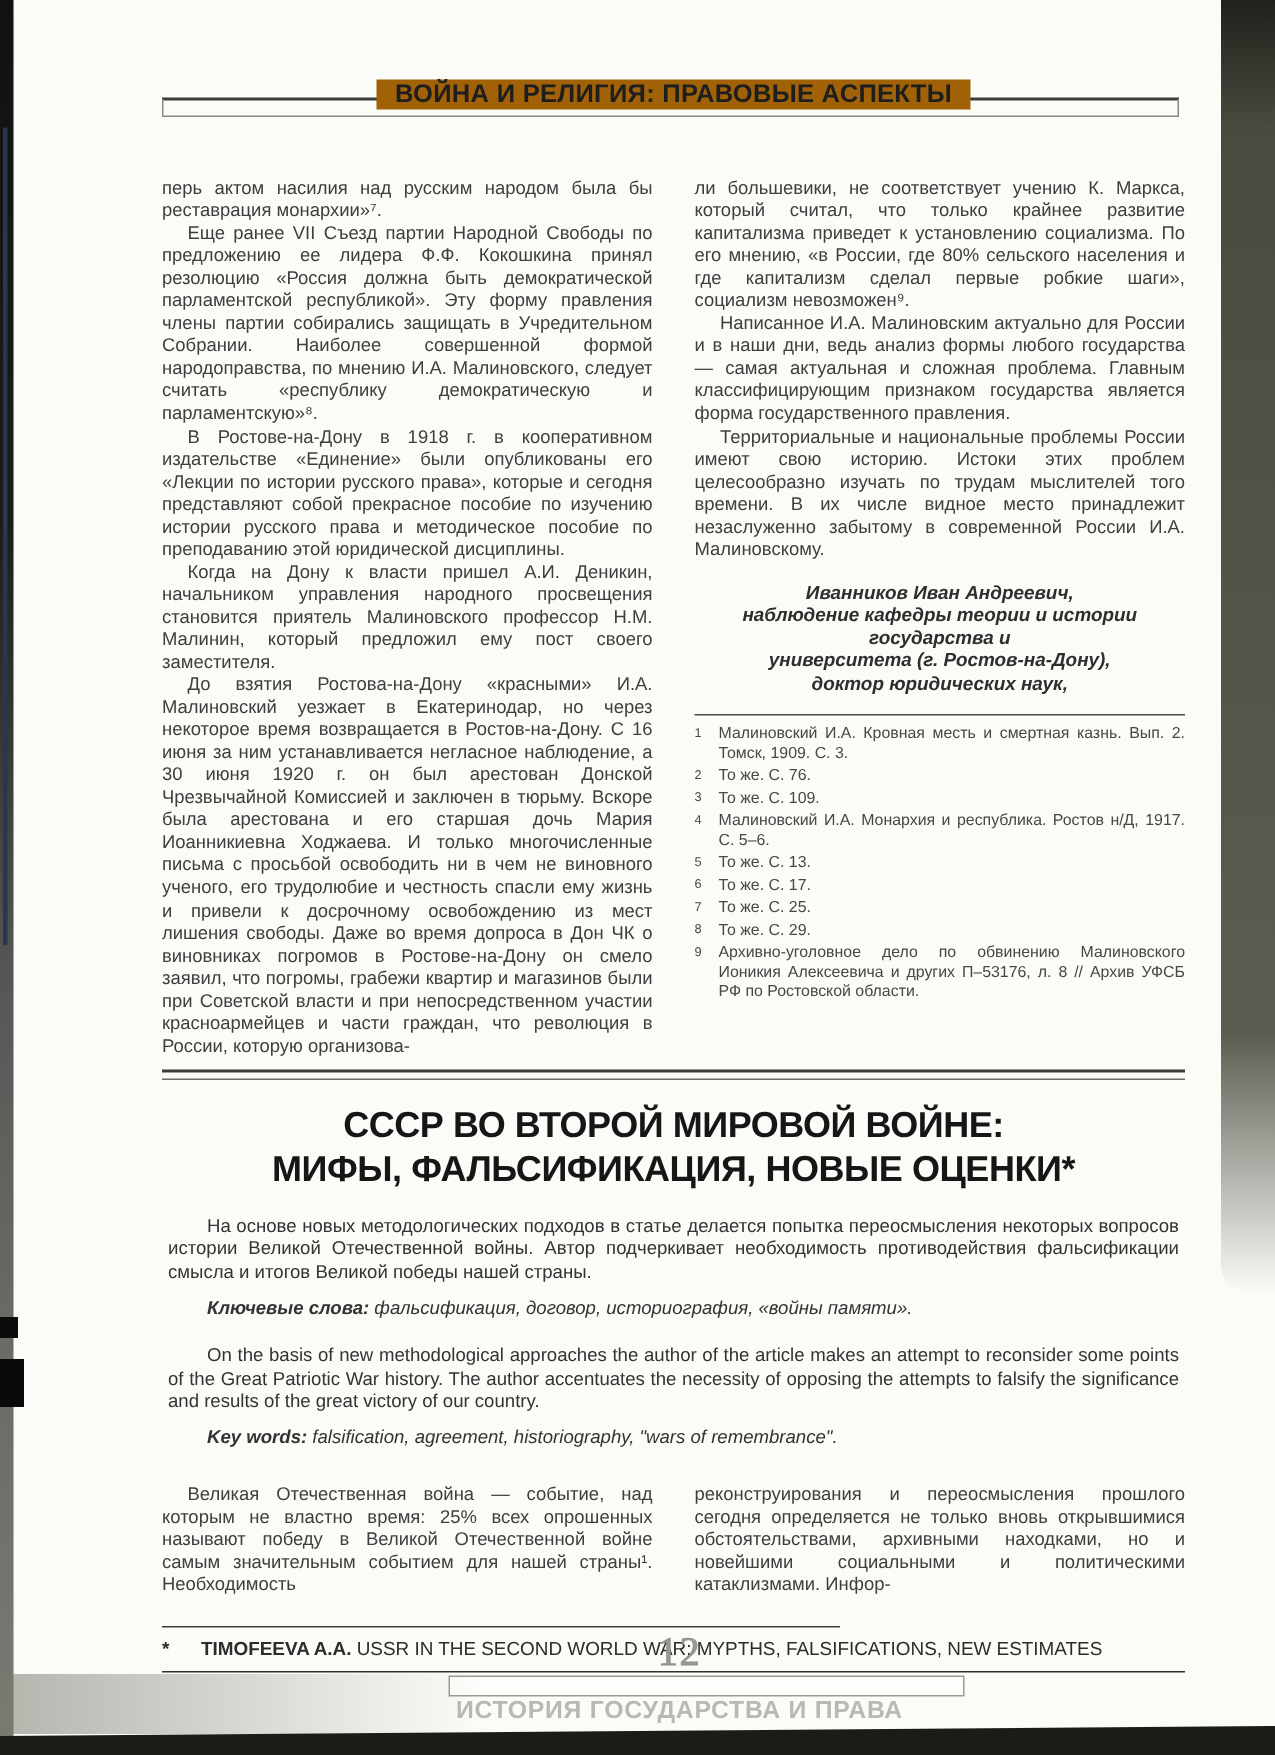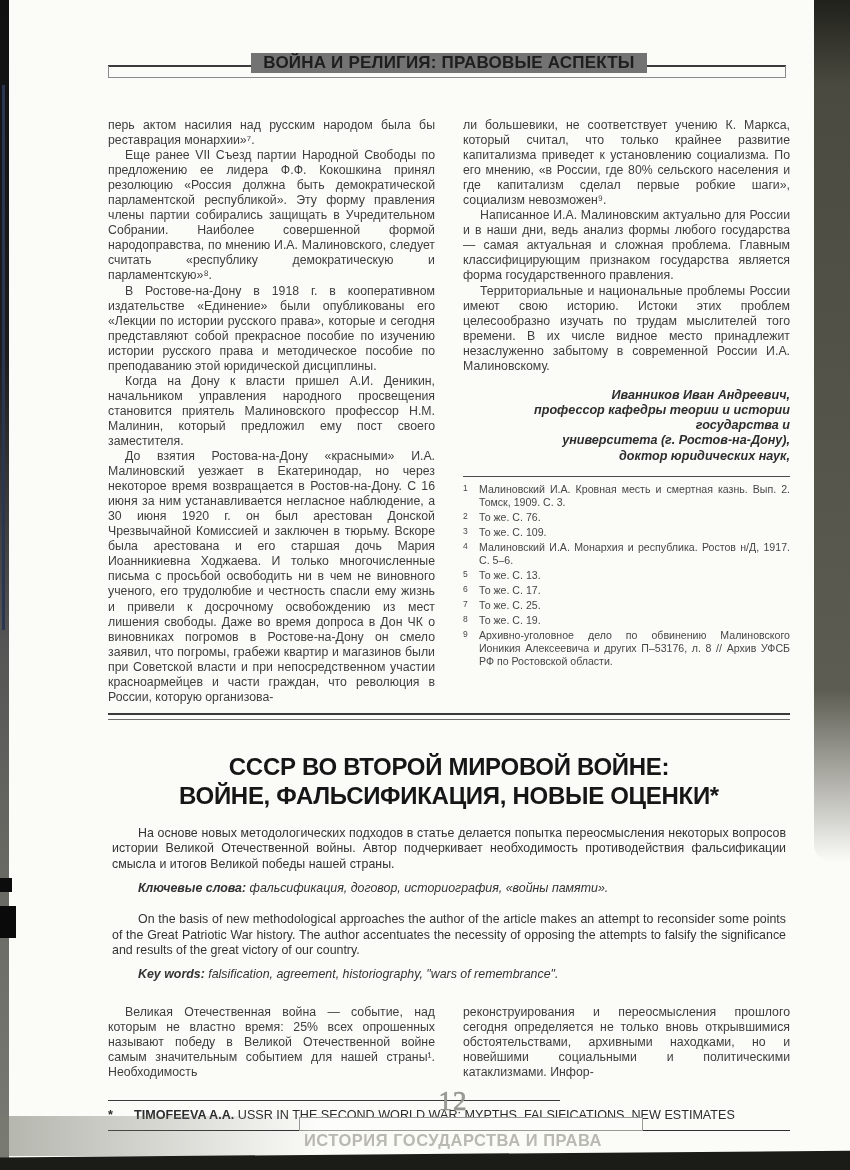--- a/index.html
+++ b/index.html
@@ -21,42 +21,42 @@
     background:linear-gradient(90deg,rgba(120,122,110,0.55),rgba(120,122,110,0));}
 
   .content{position:absolute;left:108px;top:50px;width:682px;}
 
   
   .header{position:relative;height:34px;margin-bottom:34px;}
   .header-rule{position:absolute;top:15px;left:0;right:4px;border-top:2px solid #3c3c3c;}
   .header-box{position:absolute;top:16px;left:0;right:4px;height:11px;
     border:1px solid #8a8a8a;border-top:none;}
   .header-title{position:relative;width:fit-content;margin:0 auto;top:3px;padding:0 12px;
-    background:#737373;font-weight:bold;font-size:17px;letter-spacing:0.2px;color:#1e1e1e;}
+    background:#a16207;font-weight:bold;font-size:17px;letter-spacing:0.2px;color:#1e1e1e;}
 
   
   .columns{display:flex;gap:28px;}
   .col{width:334px;}
   .para{margin:0;text-align:justify;font-size:12.3px;line-height:15.05px;color:#3e3e3e;
     text-indent:17px;}
   .para.no-indent{text-indent:0;}
 
-  .author-block{margin-top:14px;text-align:right;font-weight:bold;font-style:italic;
+  .author-block{margin-top:14px;text-align:center;font-weight:bold;font-style:italic;
     font-size:12.6px;line-height:15.2px;color:#2e2e2e;}
 
   .footnotes{margin-top:12px;border-top:1px solid #4a4a4a;padding-top:6px;}
   .footnote{display:flex;margin:0 0 2px 0;font-size:10.6px;line-height:13px;color:#474747;}
   .fn-num{width:16px;flex:0 0 16px;text-align:left;font-size:8.5px;vertical-align:top;
     position:relative;top:-1px;color:#474747;}
   .fn-text{flex:1;text-align:justify;}
 
   .article-sep{margin-top:8px;border-top:2px solid #3a3a3a;border-bottom:1px solid #6a6a6a;height:4px;width:100%;}
 
   
-  .a2-title{margin-top:32px;text-align:center;font-weight:bold;font-size:24px;line-height:29px;
+  .a2-title{margin-top:16px;text-align:center;font-weight:bold;font-size:24px;line-height:29px;
     letter-spacing:-0.3px;color:#161616;}
   .abstract{margin:16px 4px 0 4px;font-size:12.4px;line-height:15.6px;
     color:#333;text-align:justify;text-indent:26px;}
   .kw-line{margin:8px 4px 0 4px;font-style:italic;font-size:12.4px;line-height:15.6px;
     color:#333;text-indent:26px;}
   .kw-label{font-weight:bold;}
   .a2-columns{margin-top:22px;}
 
   
   .star-sep{margin-top:20px;width:452px;border-top:1.5px solid #3a3a3a;}
@@ -94,21 +94,21 @@
         <p class="para">Когда на Дону к власти пришел А.И. Деникин, начальником управления народного просвещения становится приятель Малиновского профессор Н.М. Малинин, который предложил ему пост своего заместителя.</p>
         <p class="para">До взятия Ростова-на-Дону «красными» И.А. Малиновский уезжает в Екатеринодар, но через некоторое время возвращается в Ростов-на-Дону. С 16 июня за ним устанавливается негласное наблюдение, а 30 июня 1920 г. он был арестован Донской Чрезвычайной Комиссией и заключен в тюрьму. Вскоре была арестована и его старшая дочь Мария Иоанникиевна Ходжаева. И только многочисленные письма с просьбой освободить ни в чем не виновного ученого, его трудолюбие и честность спасли ему жизнь и привели к досрочному освобождению из мест лишения свободы. Даже во время допроса в Дон ЧК о виновниках погромов в Ростове-на-Дону он смело заявил, что погромы, грабежи квартир и магазинов были при Советской власти и при непосредственном участии красноармейцев и части граждан, что революция в России, которую организова-</p>
       </div>
       <div class="col">
         <p class="para no-indent">ли большевики, не соответствует учению К. Маркса, который считал, что только крайнее развитие капитализма приведет к установлению социализма. По его мнению, «в России, где 80% сельского населения и где капитализм сделал первые робкие шаги», социализм невозможен⁹.</p>
         <p class="para">Написанное И.А. Малиновским актуально для России и в наши дни, ведь анализ формы любого государства — самая актуальная и сложная проблема. Главным классифицирующим признаком государства является форма государственного правления.</p>
         <p class="para">Территориальные и национальные проблемы России имеют свою историю. Истоки этих проблем целесообразно изучать по трудам мыслителей того времени. В их числе видное место принадлежит незаслуженно забытому в современной России И.А. Малиновскому.</p>
 
         <div class="author-block">
           <div>Иванников Иван Андреевич,</div>
-          <div>профессор кафедры теории и истории государства и</div>
+          <div>наблюдение кафедры теории и истории государства и</div>
           <div>университета (г. Ростов-на-Дону),</div>
           <div>доктор юридических наук,</div>
         </div>
 
         <div class="footnotes">
           <div class="footnote">
             <span class="fn-num">1</span>
             <span class="fn-text">Малиновский И.А. Кровная месть и смертная казнь. Вып. 2. Томск, 1909. С. 3.</span>
           </div>
           <div class="footnote">
@@ -130,35 +130,35 @@
           <div class="footnote">
             <span class="fn-num">6</span>
             <span class="fn-text">То же. С. 17.</span>
           </div>
           <div class="footnote">
             <span class="fn-num">7</span>
             <span class="fn-text">То же. С. 25.</span>
           </div>
           <div class="footnote">
             <span class="fn-num">8</span>
-            <span class="fn-text">То же. С. 19.</span>
+            <span class="fn-text">То же. С. 29.</span>
           </div>
           <div class="footnote">
             <span class="fn-num">9</span>
             <span class="fn-text">Архивно-уголовное дело по обвинению Малиновского Ионикия Алексеевича и других П–53176, л. 8 // Архив УФСБ РФ по Ростовской области.</span>
           </div>
         </div>
       </div>
     </div>
 
     <div class="article-sep"></div>
 
     <div class="a2-title">
       <div>СССР ВО ВТОРОЙ МИРОВОЙ ВОЙНЕ:</div>
-      <div>ВОЙНЕ, ФАЛЬСИФИКАЦИЯ, НОВЫЕ ОЦЕНКИ*</div>
+      <div>МИФЫ, ФАЛЬСИФИКАЦИЯ, НОВЫЕ ОЦЕНКИ*</div>
     </div>
 
     <p class="abstract">На основе новых методологических подходов в статье делается попытка переосмысления некоторых вопросов истории Великой Отечественной войны. Автор подчеркивает необходимость противодействия фальсификации смысла и итогов Великой победы нашей страны.</p>
     <p class="kw-line"><span class="kw-label">Ключевые слова:</span><span> фальсификация, договор, историография, «войны памяти».</span></p>
 
     <p class="abstract">On the basis of new methodological approaches the author of the article makes an attempt to reconsider some points of the Great Patriotic War history. The author accentuates the necessity of opposing the attempts to falsify the significance and results of the great victory of our country.</p>
     <p class="kw-line"><span class="kw-label">Key words:</span><span> falsification, agreement, historiography, "wars of remembrance".</span></p>
 
     <div class="columns a2-columns">
       <div class="col">

